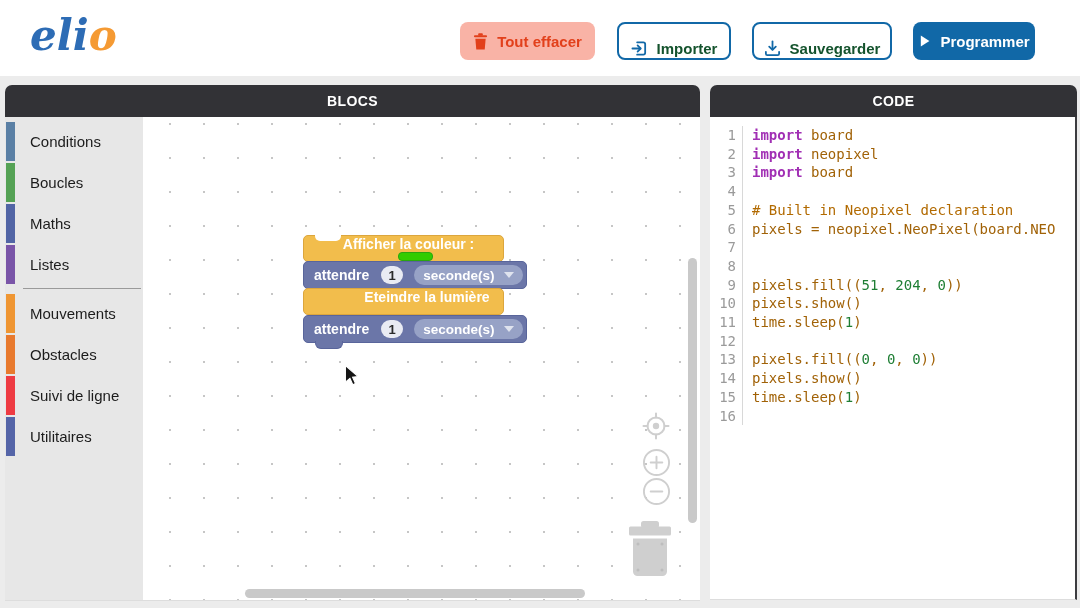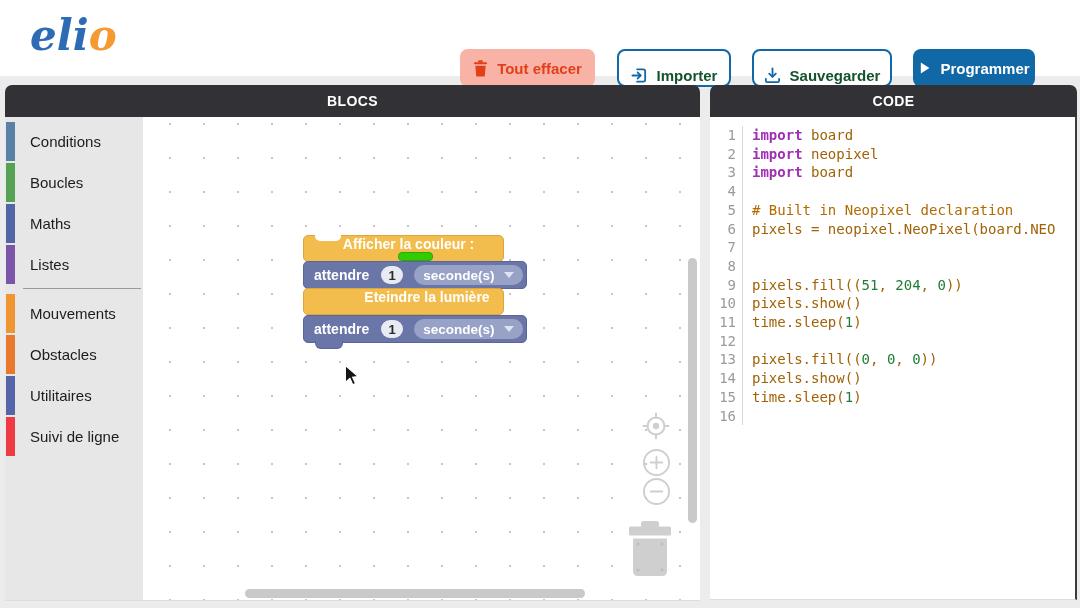--- a/index.html
+++ b/index.html
@@ -6,21 +6,21 @@
   .app{position:relative;width:1080px;height:608px;background:#ececec;
        font-family:"Liberation Sans",sans-serif;overflow:hidden;}
 
   
   .header{position:absolute;left:0;top:0;width:1080px;height:76px;background:#ffffff;}
   .logo{position:absolute;left:30px;top:8px;font-family:"DejaVu Serif",serif;
         font-style:italic;font-weight:bold;font-size:42px;line-height:56px;color:#2d6cb5;}
   .logo .logo-o{color:#f59a33;}
   .btn{position:absolute;top:22px;height:38px;border-radius:8px;display:flex;align-items:center;
        justify-content:center;gap:9px;font-size:15px;font-weight:bold;box-sizing:border-box;
-       cursor:pointer;border:none;font-family:"Liberation Sans",sans-serif;margin-top:27px;}
+       cursor:pointer;border:none;font-family:"Liberation Sans",sans-serif;}
   .btn svg{display:block;}
   .btn-clear{left:460px;width:135px;background:#f9b3a6;color:#e2401b;}
   .btn-outline{background:#ffffff;border:2px solid #1168a7;color:#14532d;align-items:flex-end;}
   .btn-import{left:617px;width:114px;}
   .btn-save{left:752px;width:140px;}
   .btn-program{left:913px;width:122px;background:#1168a7;color:#ffffff;}
 
   
   .panel-header{position:absolute;height:32px;background:#323236;border-radius:7px 7px 0 0;
         color:#fff;font-weight:bold;font-size:14px;letter-spacing:.4px;
@@ -152,26 +152,26 @@
         <div class="tb-sep"></div>
         <div class="tb-row">
           <span class="tb-bar" style="background: rgb(239, 150, 51);"></span>
           <span class="tb-label">Mouvements</span>
         </div>
         <div class="tb-row">
           <span class="tb-bar" style="background: rgb(232, 122, 46);"></span>
           <span class="tb-label">Obstacles</span>
         </div>
         <div class="tb-row">
+          <span class="tb-bar" style="background: rgb(238, 59, 67);"></span>
+          <span class="tb-label">Suivi de ligne</span>
+        </div>
+        <div class="tb-row">
           <span class="tb-bar" style="background: rgb(85, 101, 168);"></span>
           <span class="tb-label">Utilitaires</span>
-        </div>
-        <div class="tb-row">
-          <span class="tb-bar" style="background: rgb(238, 59, 67);"></span>
-          <span class="tb-label">Suivi de ligne</span>
         </div>
       </div>
   </div>
 
   <div class="block block-yellow notch-top" style="left:303px;top:235px;width:201px;height:27px;">
     <span>Afficher la couleur :</span>
     <span class="swatch" style="background:#33cc00;"></span>
   </div>
   <div class="block block-blue" style="left:303px;top:261px;width:224px;height:28px;">
     <span>attendre</span>

